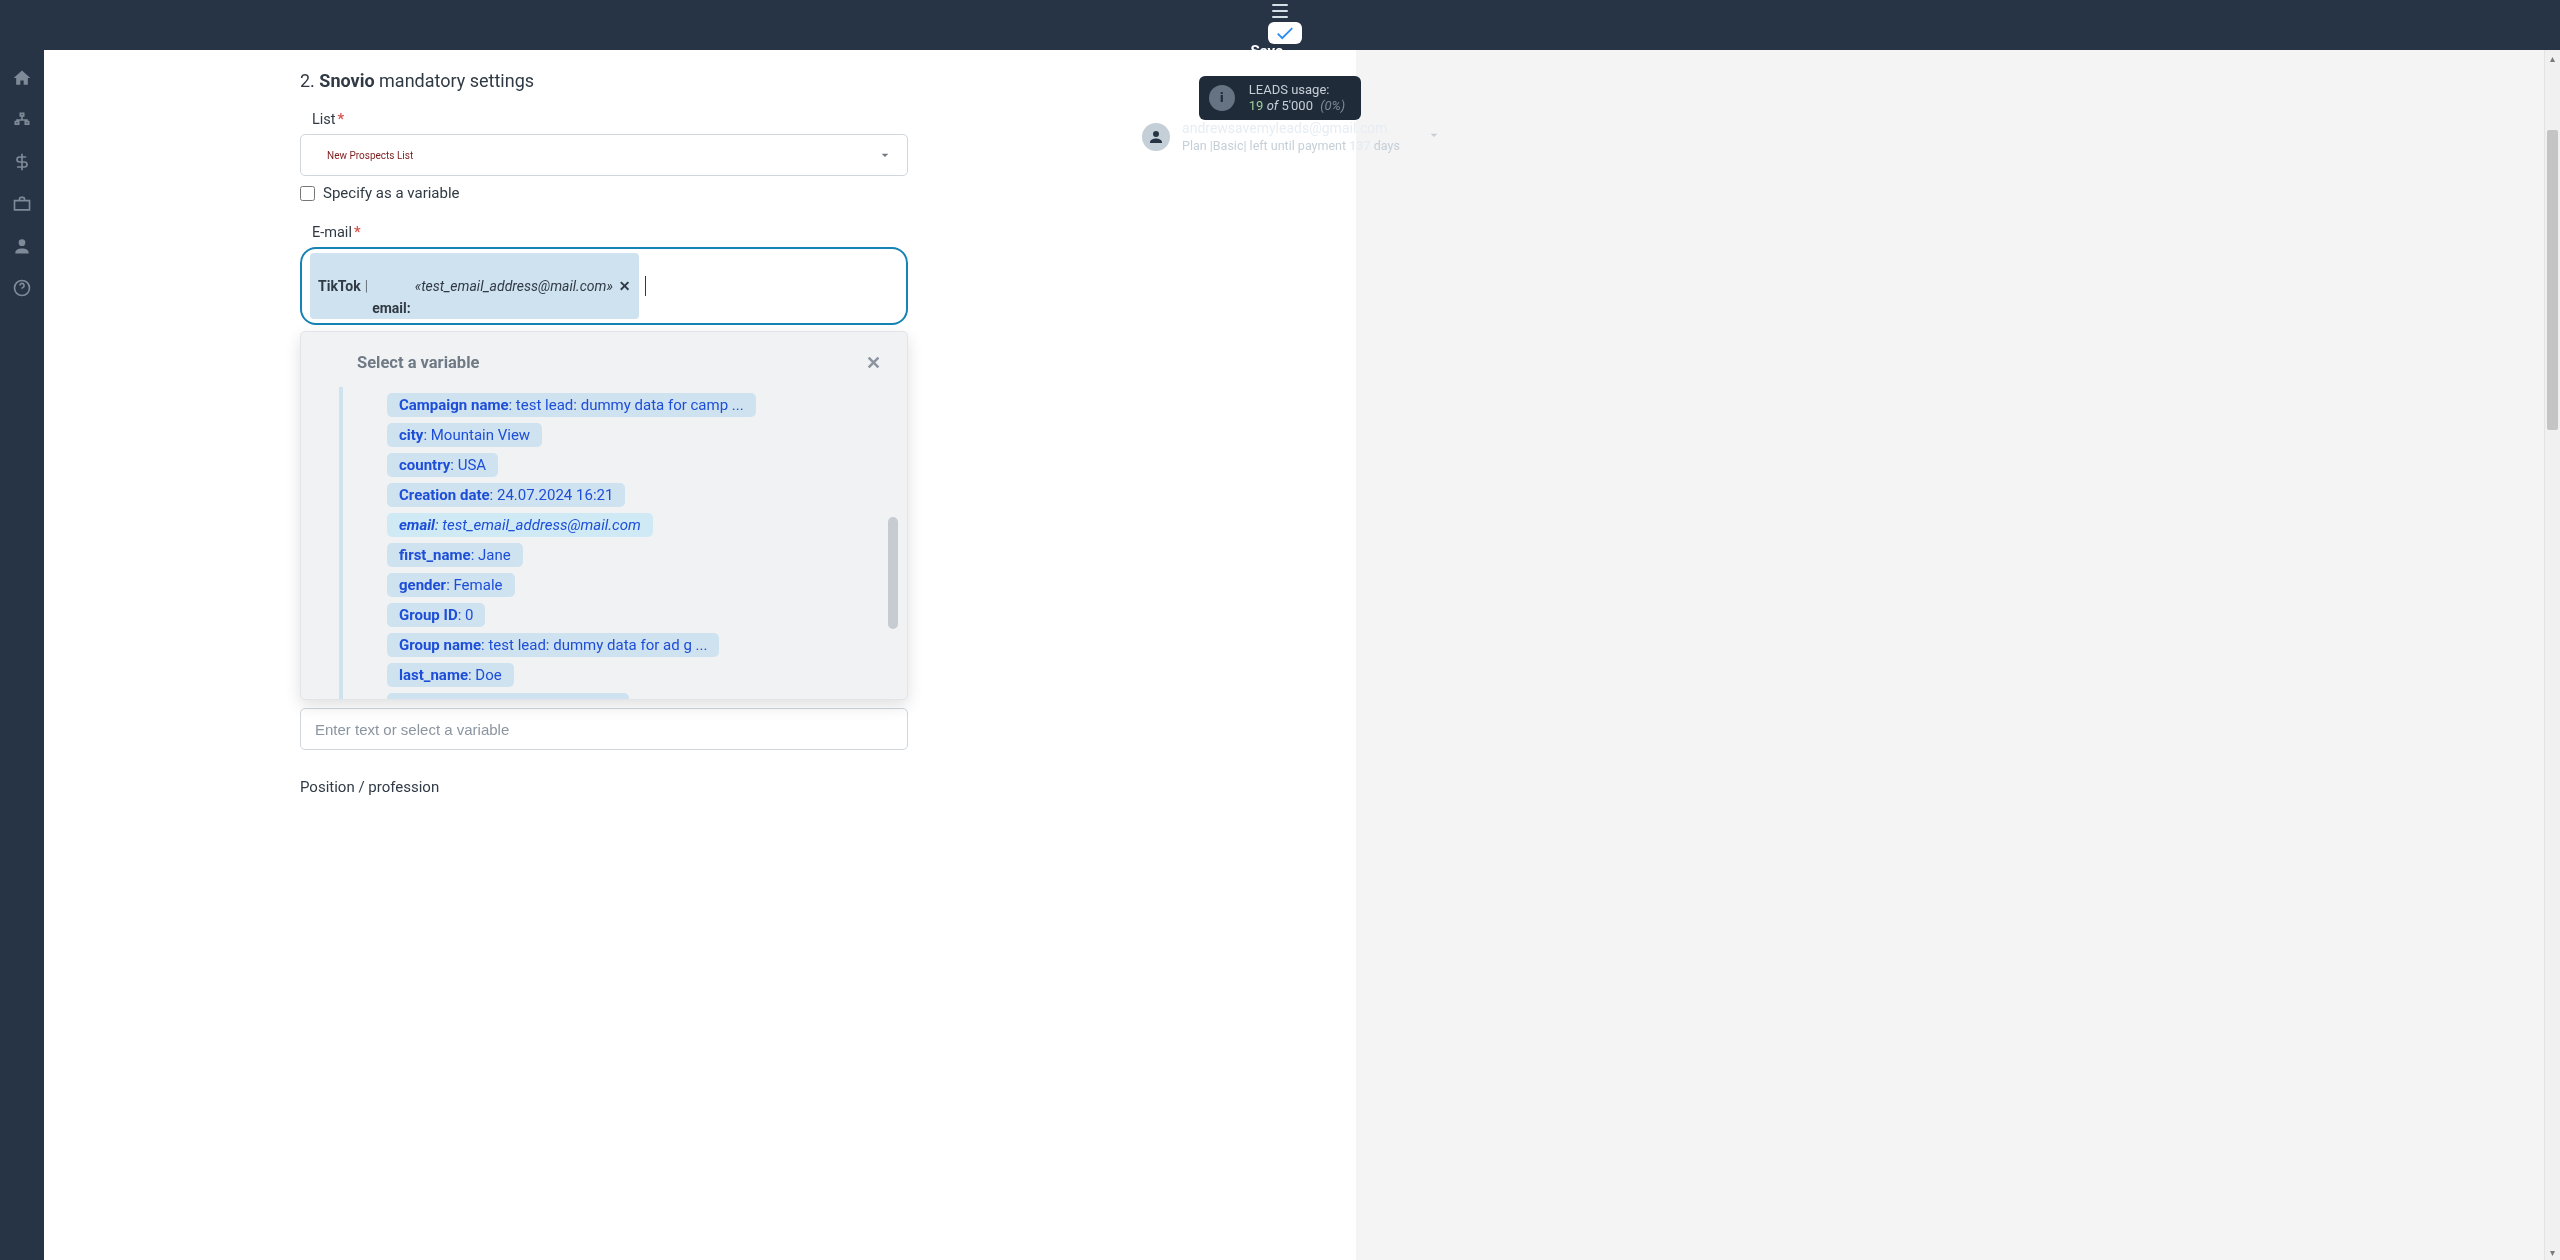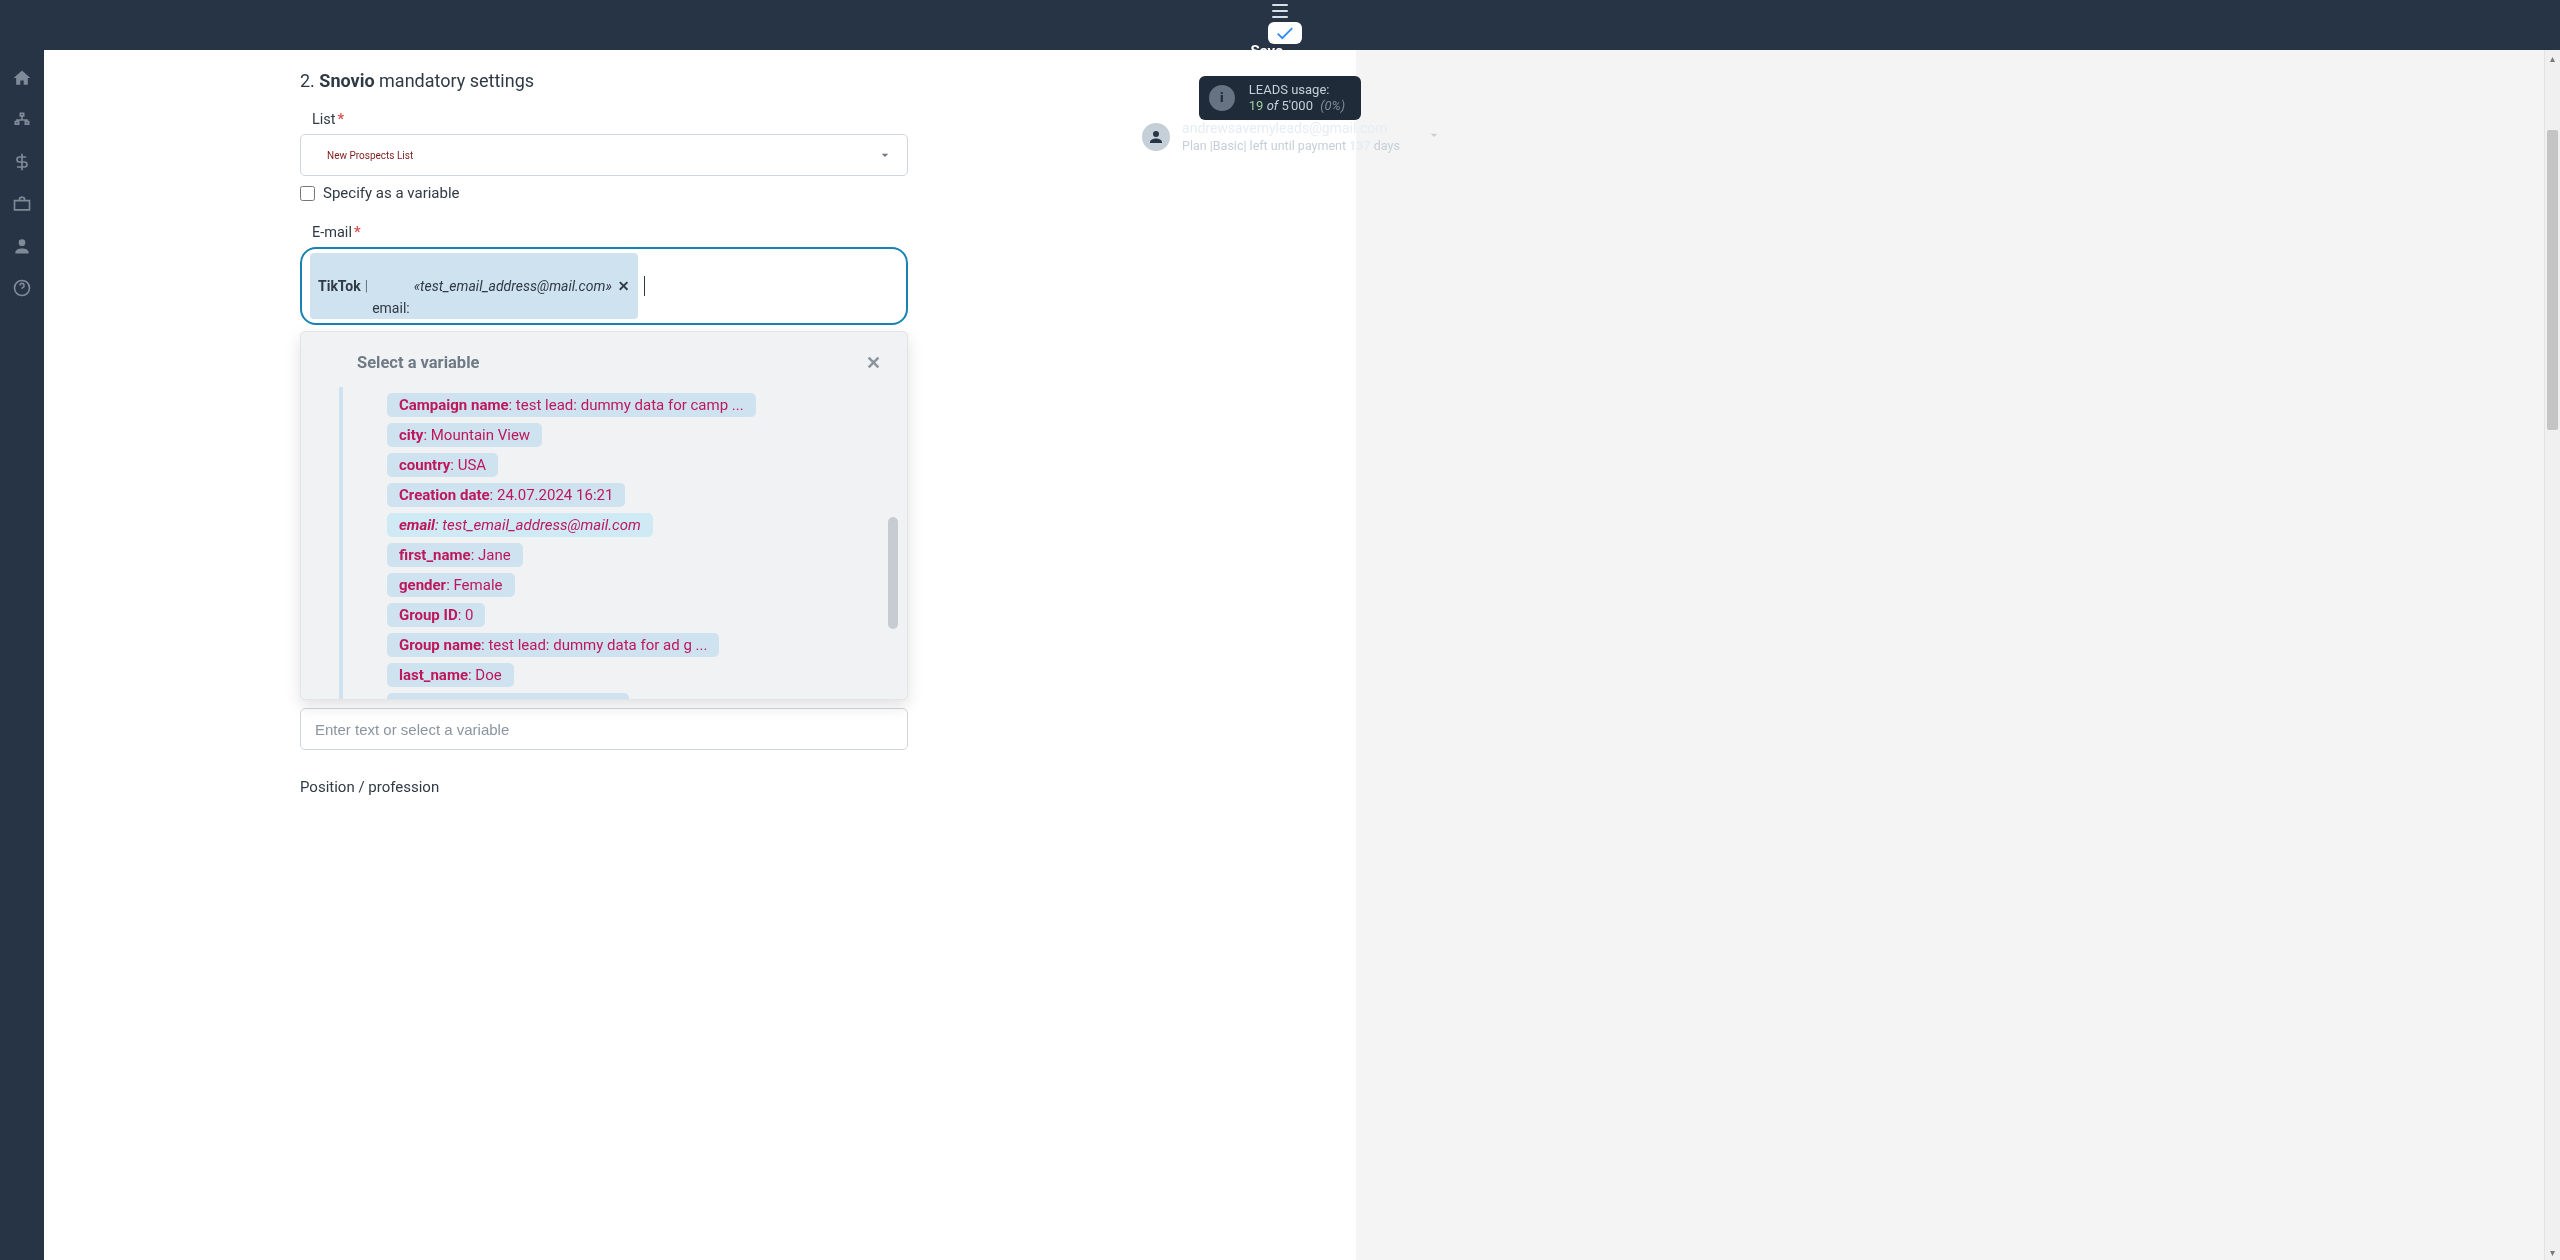--- a/index.html
+++ b/index.html
@@ -104,21 +104,21 @@
     width:100%; min-height:40px;
     border:2px solid #1683b4; border-radius:16px; background:#fff;
     display:flex; align-items:center; flex-wrap:wrap; padding:4px 8px; gap:6px;
   }
   .token {
     display:inline-flex; align-items:center;
     background:#cfe2ef; border-radius:4px; padding:3px 8px; font-size:14px; color:#303a44;
   }
   .token .tk-src { font-weight:700; }
   .token .tk-sep { margin:0 4px; color:#6c7680; }
-  .token .tk-key { font-weight:400;margin-top:44px; }
+  .token .tk-key { font-weight:700;margin-top:44px; }
   .token .tk-val { font-style:italic; margin-left:4px; }
   .token .tk-x { margin-left:6px; font-weight:700; cursor:pointer; }
   .token-caret { width:1px; height:20px; background:#303a44; animation:blink 1s step-end infinite; }
   @keyframes blink { 50% { opacity:0; } }
 
   
   .var-drop {
     width:100%; margin-top:6px;
     background:#f0f2f4; border:1px solid #e1e5e9; border-radius:5px;
     box-shadow:0 6px 16px rgba(0,0,0,0.12);
@@ -147,21 +147,21 @@
   .vd-list-wrap { position:relative; display:flex; }
   .vd-list {
     flex:1; max-height:312px; overflow:hidden;
     padding:6px 0 0 44px;
     border-left:4px solid #cfe2ef; margin-left:4px;
     margin-right:32px;
   }
   .vd-item { margin:0 0 6px 0; }
   .vd-chip {
     display:inline-block; background:#cfe2ef; border-radius:5px;
-    padding:3px 12px; font-size:15px; color:#be185d; cursor:pointer;
+    padding:3px 12px; font-size:15px; color:#1d4ed8; cursor:pointer;
   }
   .vd-chip .chip-key { font-weight:700; }
   .vd-chip .chip-val { }
   .vd-chip.highlight { background:#cfeaf4;font-style:italic; }
 
   .vd-scrollbar {
     position:absolute; right:8px; top:0; bottom:0; width:12px;
     display:flex; align-items:center;
   }
   .vd-thumb {

